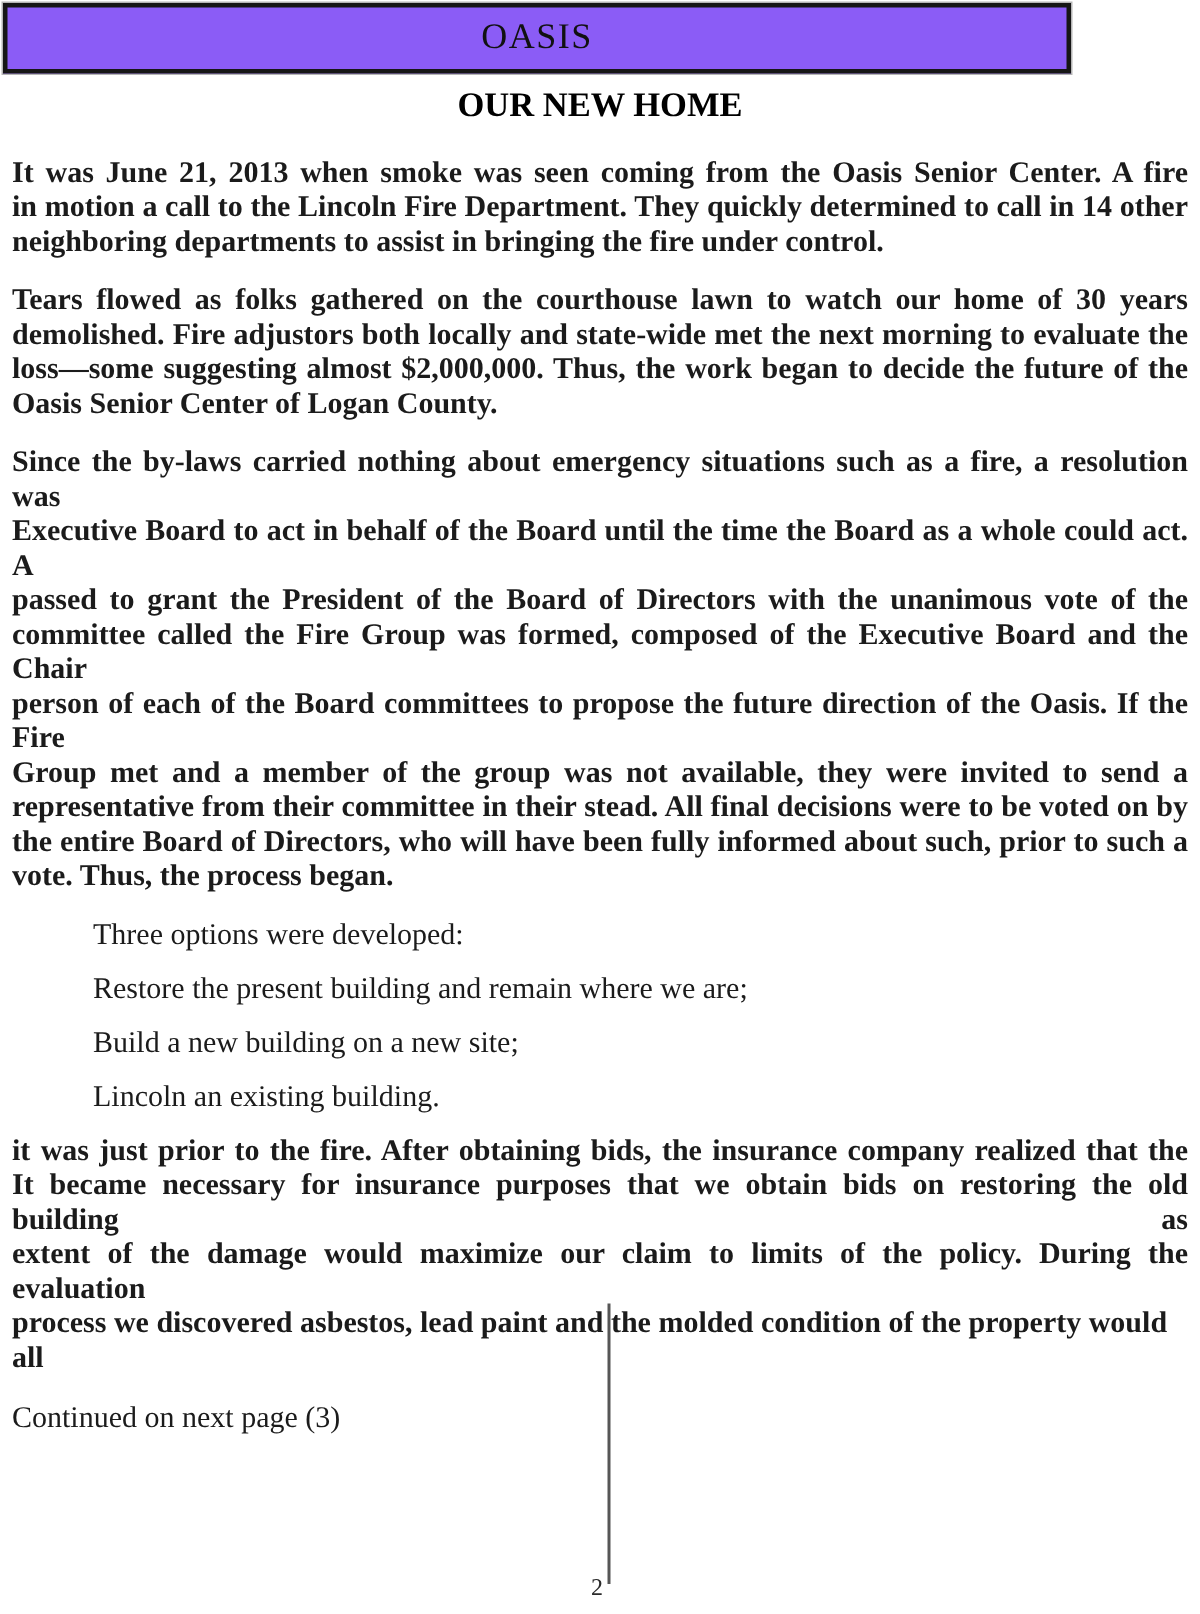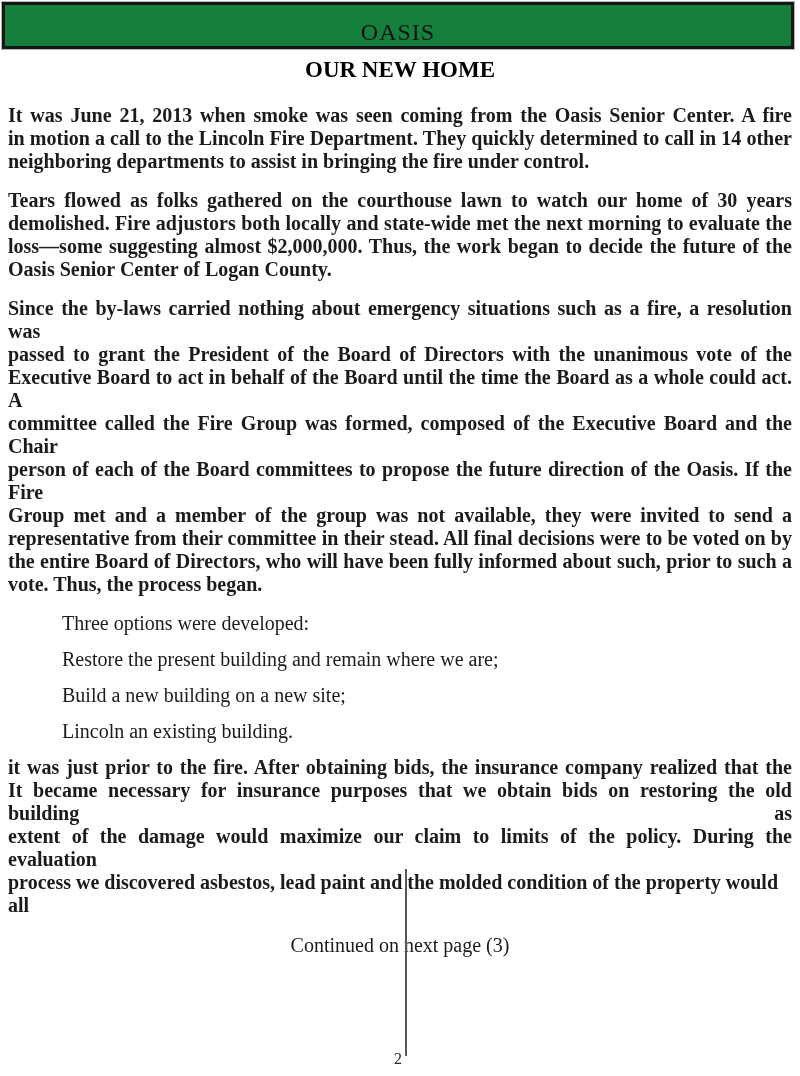--- a/index.html
+++ b/index.html
@@ -7,26 +7,26 @@
     width: 800px; height: 1076px;
     background: #ffffff;
     color: #1b1b1b;
     font-family: "Liberation Serif", serif;
     position: relative;
     overflow: hidden;
   }
   .masthead-box {
     position: absolute;
     left: 2px; top: 2px;
-    width: 792px; height: 47px;
+    width: 712px; height: 47px;
     box-sizing: border-box;
     border: 3px solid #161616;
     box-shadow: 0 0 0 1px #b5b5b5;
-    display: flex; align-items: flex-end; justify-content: center;
-    background: #15803d;
+    display: flex; align-items: center; justify-content: center;
+    background: #8b5cf6;
   }
   .masthead-title {
     font-size: 24px;
     letter-spacing: 1px;
     color: #111111;
   }
   .article-title {
     position: absolute;
     top: 58px; left: 0;
     width: 800px;
@@ -53,21 +53,20 @@
   }
   .lastline { text-align: left; }
   .option {
     padding-left: 54px;
     line-height: 23px;
     margin-bottom: 13px;
   }
   .continued {
     margin-top: 17px;
     line-height: 23px;
-    text-align: center;
   }
   .column-divider {
     position: absolute;
     left: 405px; top: 869px;
     width: 2px; height: 187px;
     background: #565656;
   }
   .page-number {
     position: absolute;
     top: 1050px; left: 0;
@@ -93,22 +92,22 @@
       <div class="line lastline">neighboring departments to assist in bringing the fire under control.</div>
     </div>
     <div class="para">
       <div class="line jline">Tears flowed as folks gathered on the courthouse lawn to watch our home of  30 years</div>
       <div class="line jline">demolished.  Fire adjustors both locally and state-wide met the next morning to evaluate the</div>
       <div class="line jline">loss—some suggesting almost $2,000,000.  Thus, the work began to decide the future of the</div>
       <div class="line lastline">Oasis Senior Center of Logan County.</div>
     </div>
     <div class="para">
       <div class="line jline">Since the by-laws carried nothing about emergency situations such as a fire, a resolution was</div>
+      <div class="line jline">Executive Board to act in behalf of the Board until the time the Board as a whole could act.   A</div>
       <div class="line jline">passed to grant the President of the Board of Directors with the unanimous vote of the</div>
-      <div class="line jline">Executive Board to act in behalf of the Board until the time the Board as a whole could act.   A</div>
       <div class="line jline">committee called the Fire Group was formed, composed of the Executive Board and the Chair</div>
       <div class="line jline">person of each of the Board committees to propose the future direction of the Oasis. If the Fire</div>
       <div class="line jline">Group met and a member of the group was not available, they were invited to send a</div>
       <div class="line jline">representative from their committee in their stead.  All final decisions were to be voted on by</div>
       <div class="line jline">the entire Board of Directors, who will have been fully informed about such, prior to such a</div>
       <div class="line lastline">vote. Thus, the process began.</div>
     </div>
     <div class="option">Three options were developed:</div>
     <div class="option">Restore the present building and remain where we are;</div>
     <div class="option">Build a new building on a new site;</div>

